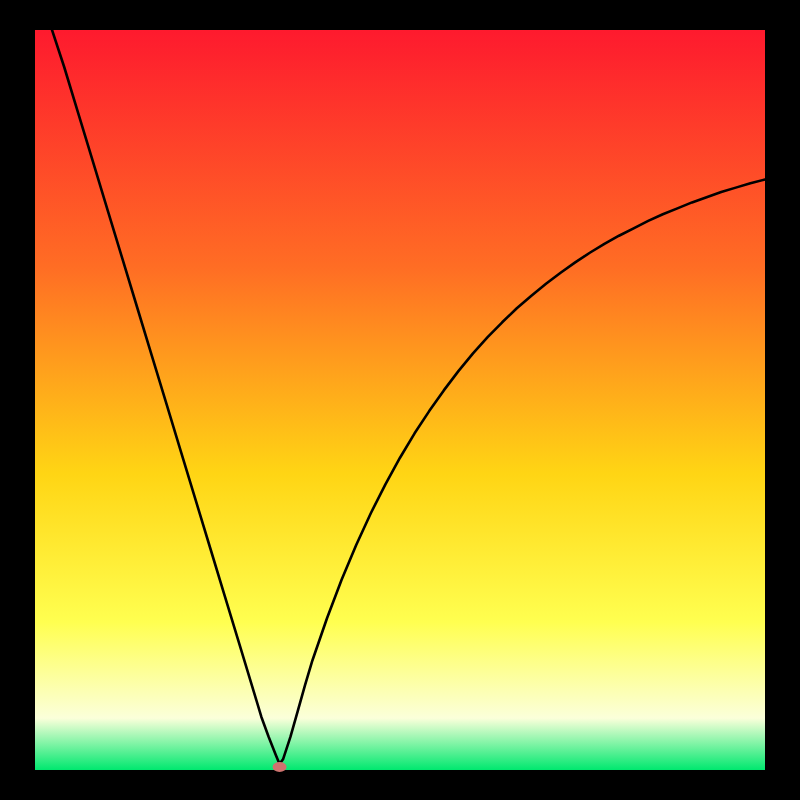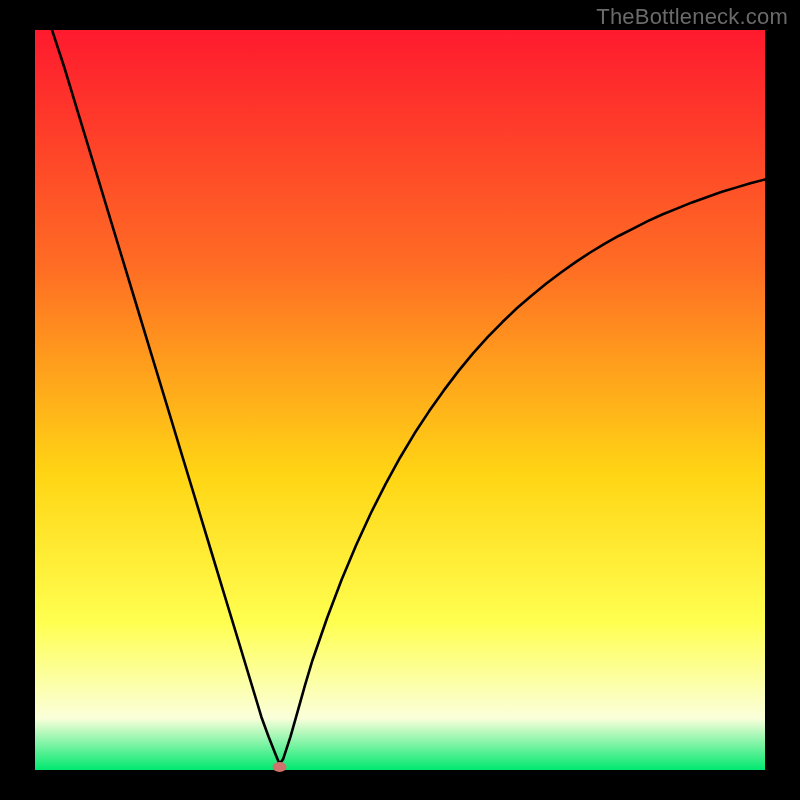--- a/index.html
+++ b/index.html
@@ -30,21 +30,20 @@
   svg {
     position: absolute;
     top: 0;
     left: 0;
   }
 </style>
 </head>
 <body>
 <div class="frame">
 
-<div class="watermark">TheBottleneck.com</div>
 
 <svg id="chart-svg" width="800" height="800" viewBox="0 0 800 800">
   <defs>
     <linearGradient id="bg-grad" x1="0" y1="0" x2="0" y2="1">
       <stop id="g0" offset="0%" stop-color="#fe1a2e"></stop>
       <stop id="g1" offset="32%" stop-color="#ff6d24"></stop>
       <stop id="g2" offset="60%" stop-color="#ffd514"></stop>
       <stop id="g3" offset="80%" stop-color="#ffff50"></stop>
       <stop id="g4" offset="93%" stop-color="#fbffda"></stop>
       <stop id="g5" offset="100%" stop-color="#00e86f"></stop>

